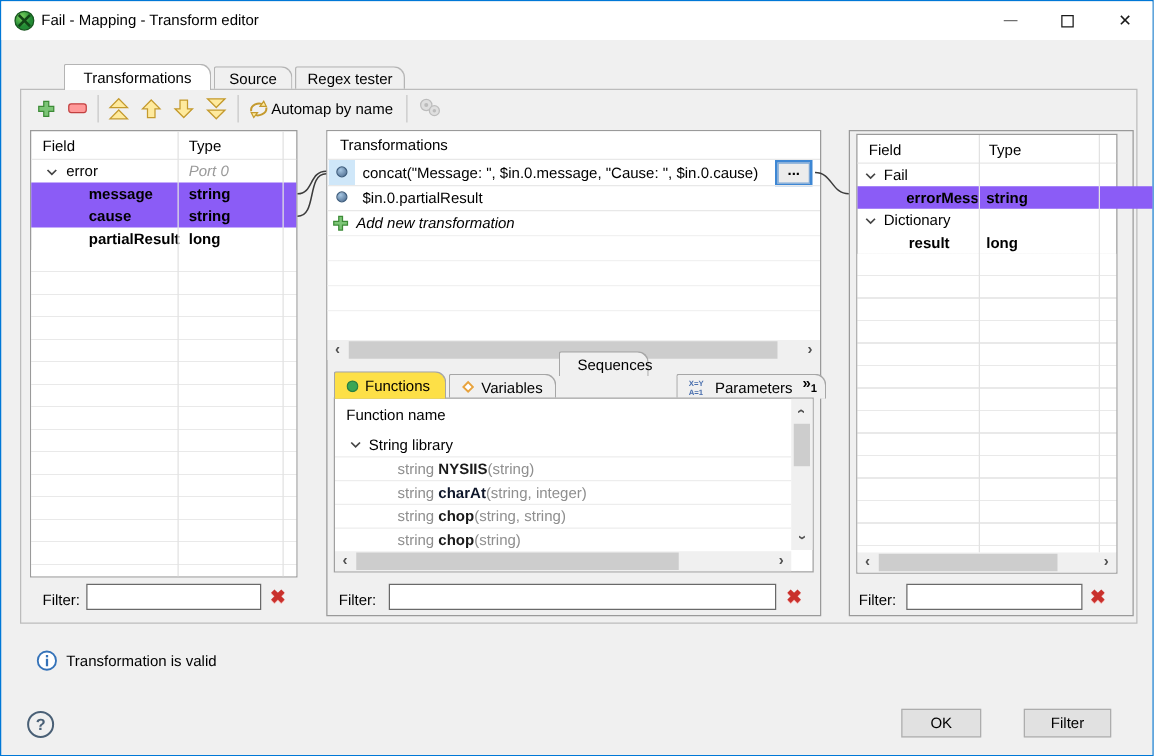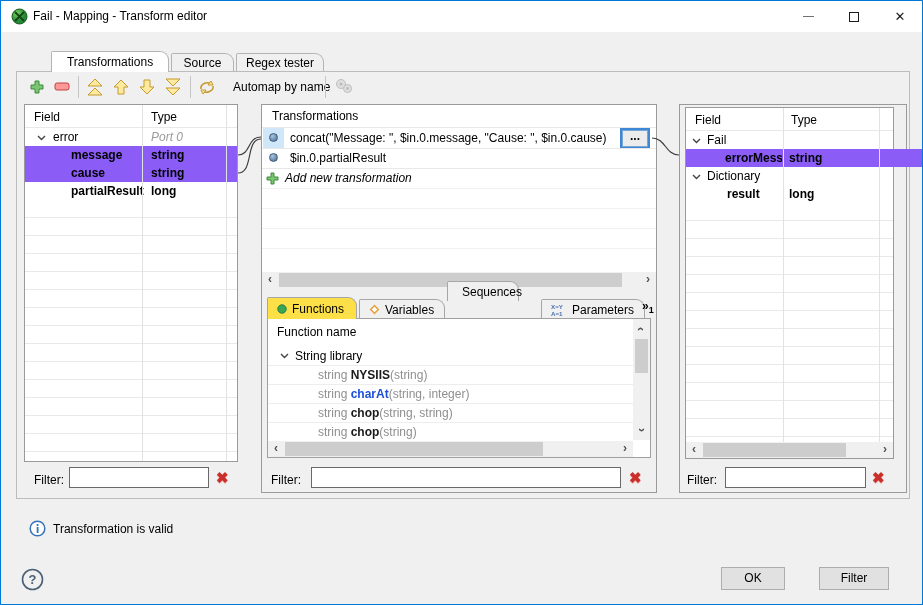--- a/index.html
+++ b/index.html
@@ -105,21 +105,21 @@
     <path d="M9 8 L2 1 H16 Z" fill="#feea9e" stroke="#c49a2e"></path>
       <path d="M9 17 L2 10 H16 Z" fill="#feea9e" stroke="#c49a2e"></path>
   </svg>
   <div class="sep" style="left:189px;top:75px"></div>
   <svg class="abs" style="left:197px;top:78px" width="18" height="16">
     <path d="M3 10 C2 5 9 2 13 5" fill="none" stroke="#c49a2e" stroke-width="1.6"></path>
     <path d="M13 2 L15 6 L10 6 Z" fill="#feea9e" stroke="#c49a2e"></path>
     <path d="M15 7 C16 12 8 15 5 12" fill="none" stroke="#c49a2e" stroke-width="1.6"></path>
     <path d="M5 15 L3 11 L8 11 Z" fill="#feea9e" stroke="#c49a2e"></path>
   </svg>
-  <div class="abs" style="left:232px;top:78px;line-height:16px"><span>Automap by name</span></div>
+  <div class="abs" style="left:216px;top:78px;line-height:16px"><span>Automap by name</span></div>
   <div class="sep" style="left:324px;top:75px"></div>
   <svg class="abs" style="left:333px;top:76px;opacity:.5" width="20" height="18">
     <circle cx="7" cy="7" r="4.5" fill="#cfcfcf" stroke="#8a8a8a"></circle>
       <circle cx="7" cy="7" r="1.6" fill="#8a8a8a"></circle>
     <circle cx="13.5" cy="11.5" r="4" fill="#cfcfcf" stroke="#8a8a8a"></circle>
       <circle cx="13.5" cy="11.5" r="1.4" fill="#8a8a8a"></circle>
   </svg>
 
   <svg class="abs" style="left:0;top:0;z-index:6;pointer-events:none" width="923" height="605">
     <path d="M237,154 C250,154 246,136 260,136" fill="none" stroke="#3c3c3c" stroke-width="1.2"></path>
@@ -211,21 +211,21 @@
     <svg width="15" height="15">
       <circle cx="4.5" cy="4" r="3.4" fill="#3f78c3"></circle>
         <text x="4.5" y="6" font-size="5.5" fill="#fff" text-anchor="middle">1</text>
       <circle cx="11" cy="4" r="3.4" fill="#8d6bc8"></circle>
         <text x="11" y="6" font-size="5.5" fill="#fff" text-anchor="middle">2</text>
       <circle cx="4.5" cy="11" r="3.4" fill="#43a047"></circle>
         <text x="4.5" y="13" font-size="5.5" fill="#fff" text-anchor="middle">3</text>
     </svg>
     <span>Sequences</span>
   </div>
-  <div class="ftab" style="left:540px;top:298px;width:104px;height:20px">
+  <div class="ftab" style="left:540px;top:298px;width:120px;height:20px">
     <svg width="16" height="14">
       <text x="0" y="6" font-size="6.2" font-weight="bold" fill="#4a6fae">X=Y</text>
       <text x="0" y="13" font-size="6.2" font-weight="bold" fill="#4a6fae">A=1</text>
     </svg>
     <span>Parameters</span>
   </div>
   <div class="abs" style="left:641px;top:298px;width:16px;height:20px;font-weight:bold">
     <span>»</span><sub style="font-size:9px">1</sub>
   </div>
 
@@ -235,21 +235,21 @@
   <div class="abs" style="left:267px;top:346px;width:365px;height:18px">
     <svg class="abs" style="left:12px;top:6px" width="9" height="6">
         <polyline points="1,1 4.5,4.5 8,1" fill="none" stroke="#444" stroke-width="1.4"></polyline>
       </svg>
     <span class="abs" style="left:27px;line-height:18px">String library</span>
   </div>
   <div class="abs" style="left:267px;top:364px;width:365px;height:18px;line-height:18px;border-top:1px solid #ededed">
     <span class="abs fgray" style="left:50px"><span>string</span> <span class="b" style="color:#1a1a1a">NYSIIS</span><span>(string)</span></span>
   </div>
   <div class="abs" style="left:267px;top:383px;width:365px;height:18px;line-height:18px;border-top:1px solid #ededed">
-    <span class="abs fgray" style="left:50px"><span>string</span> <span class="b" style="color:#1d4ed8">charAt</span><span>(string, integer)</span></span>
+    <span class="abs fgray" style="left:50px"><span>string</span> <span class="b" style="color:#0f172a">charAt</span><span>(string, integer)</span></span>
   </div>
   <div class="abs" style="left:267px;top:402px;width:365px;height:18px;line-height:18px;border-top:1px solid #ededed">
     <span class="abs fgray" style="left:50px"><span>string</span> <span class="b" style="color:#1a1a1a">chop</span><span>(string, string)</span></span>
   </div>
   <div class="abs" style="left:267px;top:421px;width:365px;height:18px;line-height:18px;border-top:1px solid #ededed">
     <span class="abs fgray" style="left:50px"><span>string</span> <span class="b" style="color:#1a1a1a">chop</span><span>(string)</span></span>
   </div>
 
   <div class="sbtrack" style="left:632px;top:318px;width:17px;height:121px">
     <div class="sbarrow" style="left:0;top:2px;transform:rotate(-90deg)">›</div>

